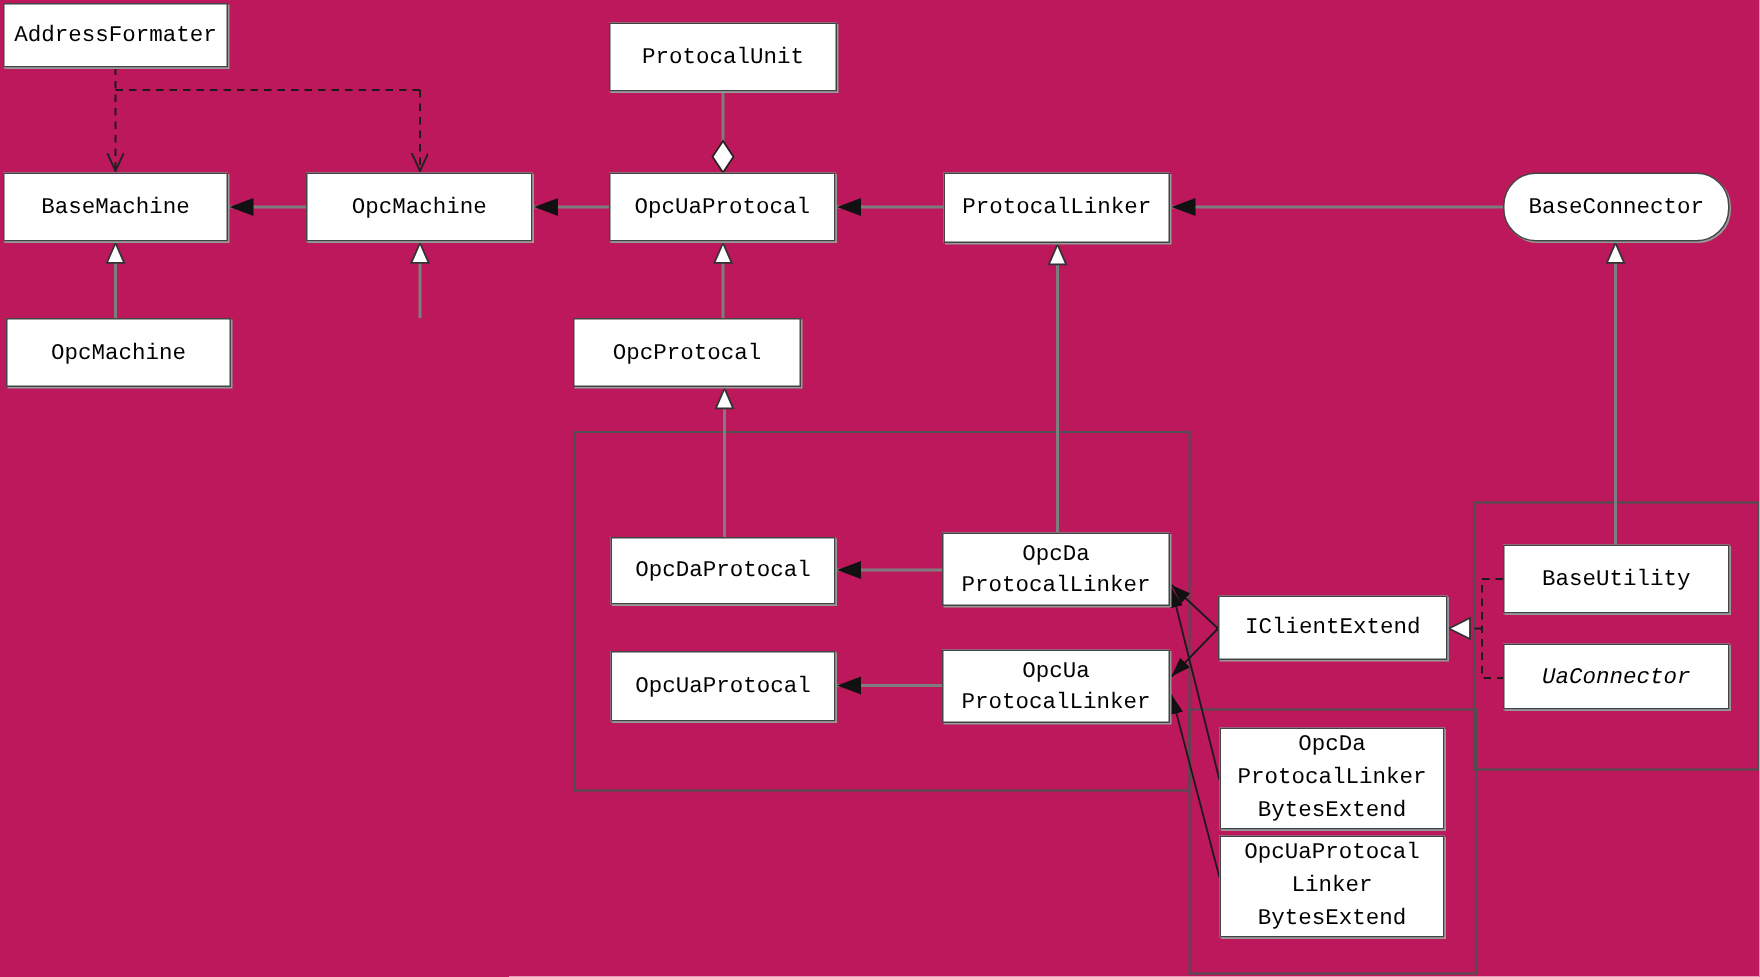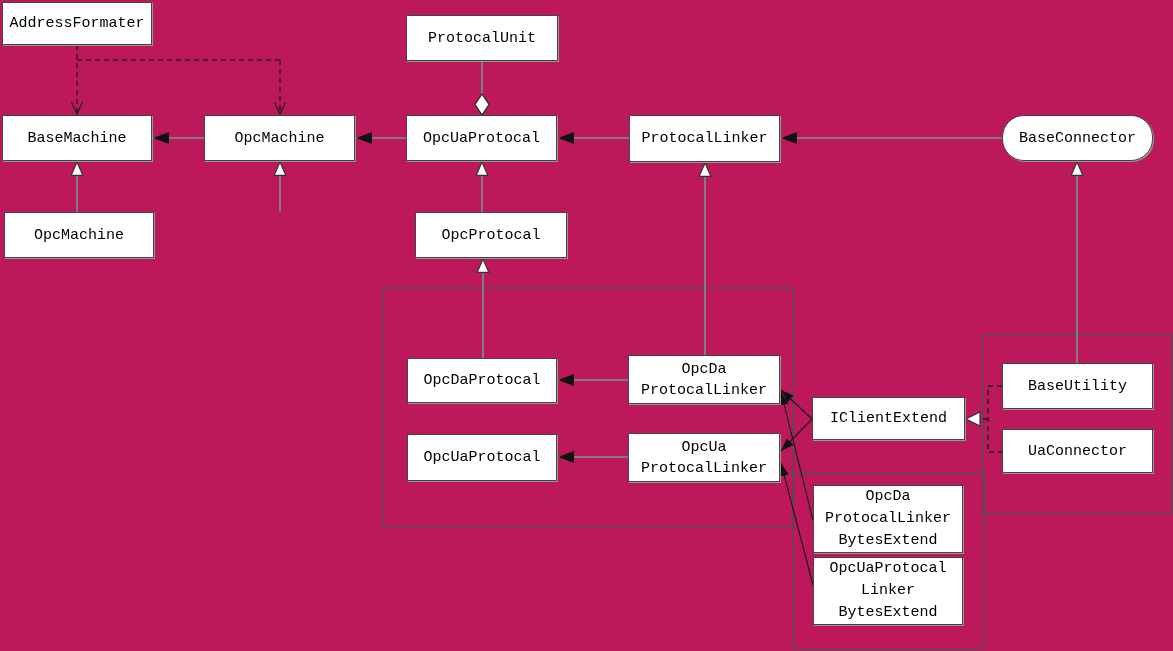--- a/index.html
+++ b/index.html
@@ -25,28 +25,28 @@
   
   .n-address-formater{left:2px;top:2px;width:150px;height:43px;}
   .n-protocal-unit{left:406px;top:15px;width:152px;height:46px;}
   .n-base-machine{left:2px;top:115px;width:150px;height:46px;}
   .n-base-utility{left:204px;top:115px;width:151px;height:46px;}
   .n-base-protocal{left:406px;top:115px;width:151px;height:46px;}
   .n-protocal-linker{left:629px;top:115px;width:151px;height:47px;}
   .n-base-connector{left:1002px;top:115px;width:151px;height:46px;border-radius:22px;}
   .n-opc-machine{left:4px;top:212px;width:150px;height:46px;}
   .n-opc-utility{left:204px;top:212px;width:151px;height:46px;}
-  .n-opc-protocal{left:415px;top:212px;width:152px;height:46px;}
+  .n-opc-protocal{left:382px;top:212px;width:152px;height:46px;}
   .n-opc-da-protocal{left:407px;top:358px;width:150px;height:45px;}
   .n-opc-da-protocal-linker{left:628px;top:355px;width:152px;height:49px;}
   .n-opc-ua-protocal{left:407px;top:434px;width:150px;height:47px;}
   .n-opc-ua-protocal-linker{left:628px;top:433px;width:152px;height:49px;}
   .n-i-client-extend{left:812px;top:397px;width:153px;height:43px;}
   .n-da-connector{left:1002px;top:363px;width:151px;height:46px;}
-  .n-ua-connector{left:1002px;top:429px;width:151px;height:44px;}
+  .n-ua-connector{left:1002px;top:429px;width:151px;height:44px;font-style:italic;}
   .n-opc-da-bytes{left:813px;top:485px;width:150px;height:68px;line-height:22px;}
   .n-opc-ua-bytes{left:813px;top:557px;width:150px;height:68px;line-height:22px;}
 </style>
 </head>
 <body>
 
 <div id="canvas">
 
   <svg id="wires" viewBox="0 0 1173 651" xmlns="http://www.w3.org/2000/svg">
     <defs>

